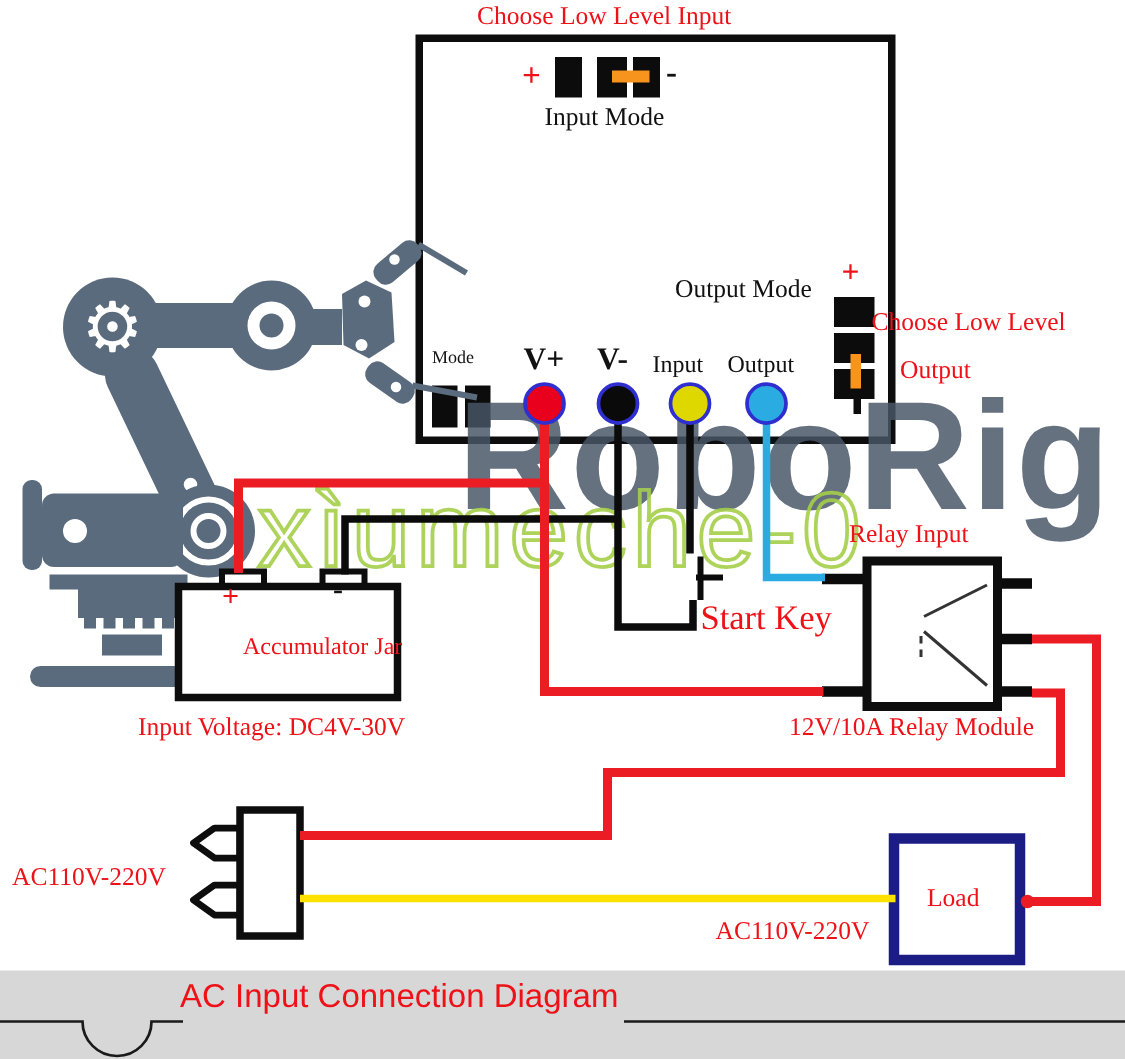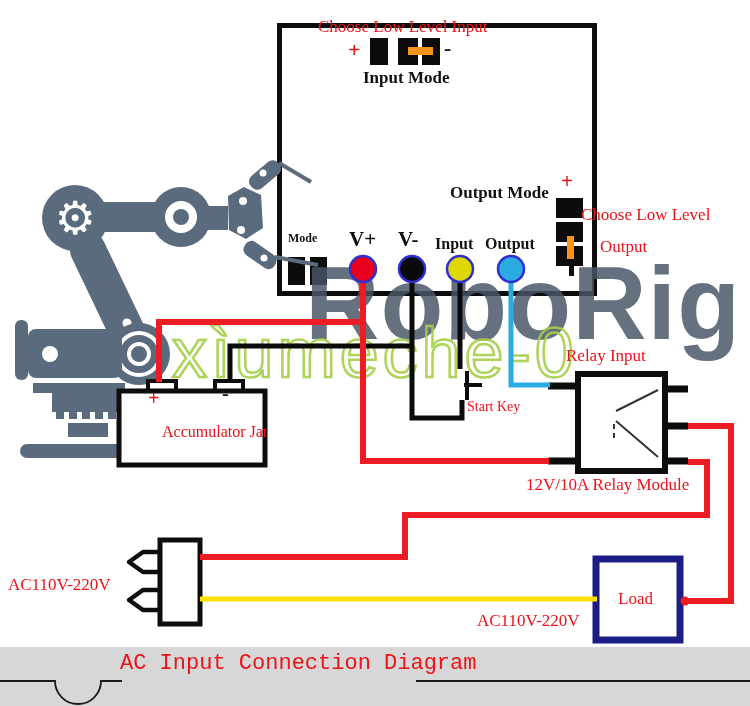--- a/index.html
+++ b/index.html
@@ -8,31 +8,31 @@
   .abs{position:absolute;}
   .svgfull{position:absolute;left:0;top:0;}
   
   #board{left:277px;top:23px;width:320px;height:273px;border:5px solid #0d0d0d;
          box-sizing:border-box;background:#fff;}
   .pin{position:absolute;background:#0c0c0c;}
   .jumper{position:absolute;background:#f7941d;}
   
   .lbl{position:absolute;white-space:nowrap;line-height:1.1;}
   .red{color:#ee1118;}
-  .blk{color:#111;font-weight:bold;}
+  .blk{color:#111;}
   .serif{font-family:"Liberation Serif",serif;}
   .b{font-weight:bold;}
   
   #wm-brand{position:absolute;left:305px;top:252px;font-family:"Liberation Sans",sans-serif;
             font-weight:bold;font-size:103px;line-height:1;letter-spacing:1px;
             color:rgba(73,86,102,0.84);white-space:nowrap;}
   
   #footer-band{position:absolute;left:0;top:647px;width:750px;height:59px;background:#d7d7d7;}
   #footer-title{position:absolute;left:120px;top:4px;font-size:22px;color:#ee1118;
-                font-family:Liberation Mono, monospace;white-space:nowrap;}
+                font-family:Liberation Sans, sans-serif;white-space:nowrap;}
 </style>
 </head>
 <body>
 
 <div id="canvas">
 
   <div id="board" class="abs"></div>
 
   <div class="pin" style="left:370px;top:38px;width:18px;height:27px;"></div>
   <div class="pin" style="left:398px;top:38px;width:20px;height:27px;"></div>
@@ -137,42 +137,43 @@
     <path d="M688,462 H707 V515 H405 V557 H200" stroke="#ec1c24" stroke-width="6" fill="none"></path>
     <path d="M688,426 H731 V601 H684" stroke="#ec1c24" stroke-width="6" fill="none"></path>
     <circle cx="685" cy="601" r="4.5" fill="#ec1c24"></circle>
 
     <circle cx="363" cy="269" r="13" fill="#e8001d" stroke="#2f2fd0" stroke-width="2.5"></circle>
     <circle cx="412" cy="269" r="13" fill="#0a0a0a" stroke="#2f2fd0" stroke-width="2.5"></circle>
     <circle cx="460" cy="269" r="13" fill="#ded800" stroke="#2f2fd0" stroke-width="2.5"></circle>
     <circle cx="511" cy="269" r="13" fill="#2aabe2" stroke="#2f2fd0" stroke-width="2.5"></circle>
   </svg>
 
-  <div class="lbl red serif" style="left:318px;top:2px;font-size:17px;margin-top:16px;">Choose Low Level Input</div>
+  <div class="lbl red serif" style="left:318px;top:2px;font-size:17px;">Choose Low Level Input</div>
   <div class="lbl red serif b" style="left:348px;top:38px;font-size:22px;">+</div>
   <div class="lbl blk serif b" style="left:444px;top:36px;font-size:22px;">-</div>
   <div class="lbl blk serif" style="left:363px;top:69px;font-size:17px;">Input Mode</div>
 
   <div class="lbl blk serif" style="left:450px;top:184px;font-size:17px;">Output Mode</div>
   <div class="lbl red serif b" style="left:561px;top:170px;font-size:21px;">+</div>
   <div class="lbl red serif" style="left:581px;top:206px;font-size:17px;">Choose Low Level</div>
   <div class="lbl red serif" style="left:600px;top:238px;font-size:17px;">Output</div>
 
   <div class="lbl blk serif" style="left:288px;top:232px;font-size:12px;">Mode</div>
   <div class="lbl blk serif b" style="left:349px;top:228px;font-size:21px;">V+</div>
   <div class="lbl blk serif b" style="left:398px;top:228px;font-size:21px;">V-</div>
   <div class="lbl blk serif" style="left:435px;top:235px;font-size:16px;">Input</div>
   <div class="lbl blk serif" style="left:485px;top:235px;font-size:16px;">Output</div>
 
   <div class="lbl red serif" style="left:566px;top:347px;font-size:17px;">Relay Input</div>
-  <div class="lbl red serif" style="left:467px;top:399px;font-size:14px;">Start Key</div>
+  <div class="lbl red serif" style="left:467px;top:399px;font-size:23px;">Start Key</div>
 
   <div class="lbl red serif b" style="left:148px;top:387px;font-size:20px;">+</div>
   <div class="lbl blk serif b" style="left:222px;top:382px;font-size:20px;">-</div>
   <div class="lbl red serif" style="left:131px;top:423px;font-size:16px;margin-left:31px;">Accumulator Jar</div>
+  <div class="lbl red serif" style="left:92px;top:476px;font-size:17px;">Input Voltage: DC4V-30V</div>
 
   <div class="lbl red serif" style="left:526px;top:476px;font-size:17px;">12V/10A Relay Module</div>
   <div class="lbl red serif" style="left:8px;top:576px;font-size:17px;">AC110V-220V</div>
   <div class="lbl red serif" style="left:618px;top:590px;font-size:17px;">Load</div>
   <div class="lbl red serif" style="left:477px;top:612px;font-size:17px;">AC110V-220V</div>
 
   <div id="footer-band">
     <svg width="750" height="59" style="position:absolute;left:0;top:0;">
       <path d="M0,34 H55 A23,23 0 0 0 101,34 H122" stroke="#1a1a1a" stroke-width="1.8" fill="none"></path>
       <path d="M416,34 H750" stroke="#1a1a1a" stroke-width="1.8" fill="none"></path>

